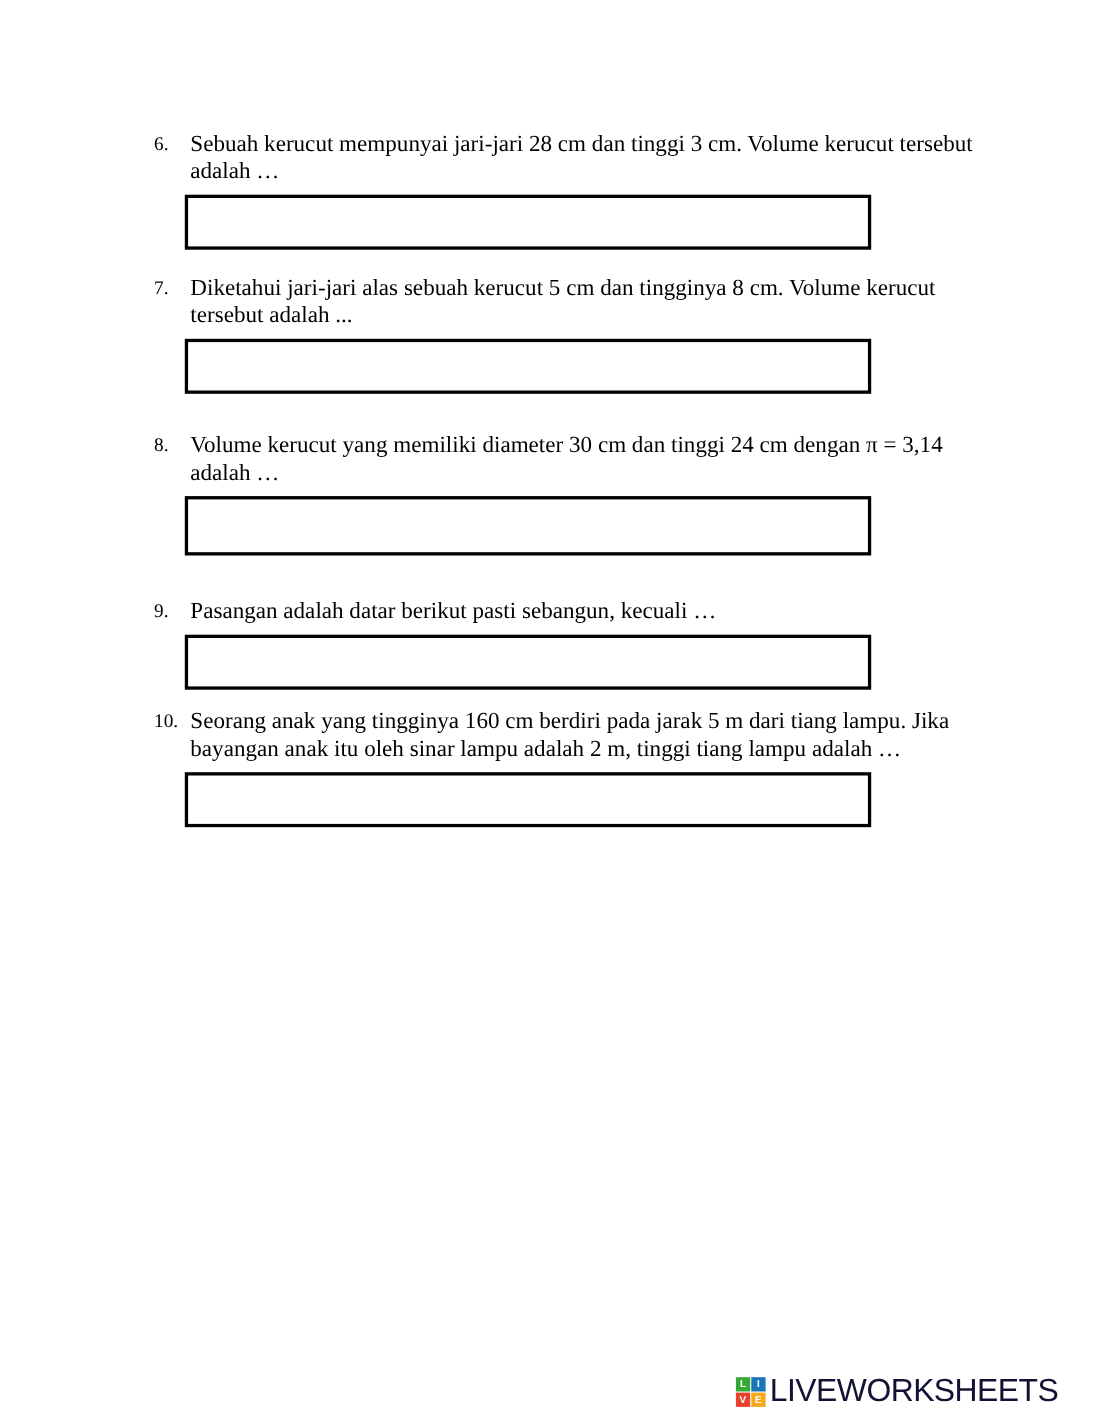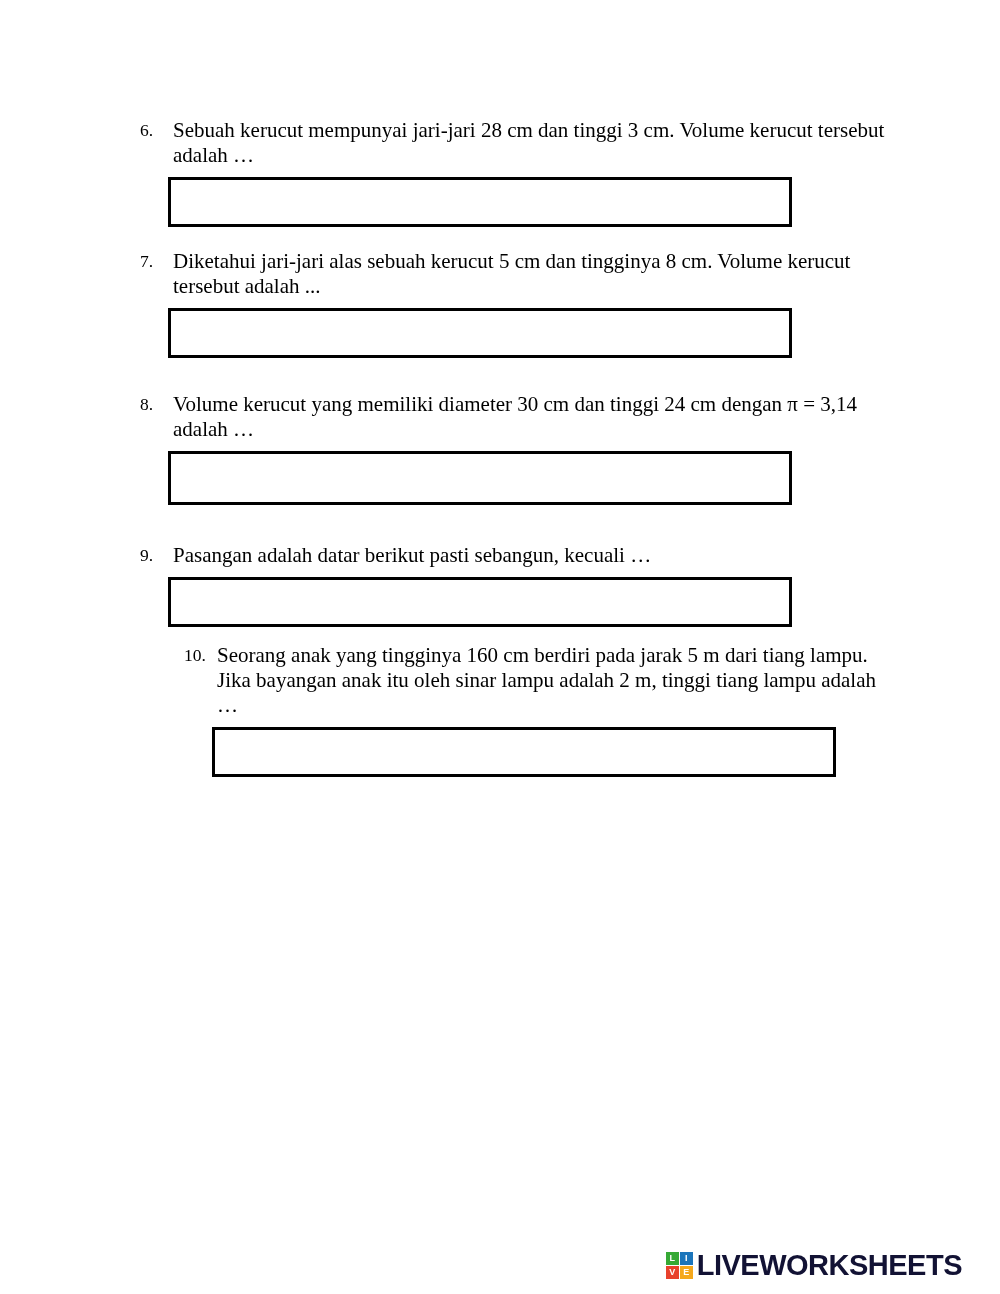--- a/index.html
+++ b/index.html
@@ -41,21 +41,21 @@
     font-family: "Liberation Serif", serif;
     font-size: 17px;
     padding: 0 10px;
     outline: none;
   }
   .q6 { margin-bottom: 22px; }
   .q7 { margin-bottom: 34px; }
   .q8 { margin-bottom: 38px; }
   .q8 .answer-box { height: 54px; }
   .q9 { margin-bottom: 16px; }
-  .q10 { margin-bottom: 0; margin-left: 44px; }
+  .q10 { margin-bottom: 0; }
   .footer {
     position: absolute;
     right: 38px;
     bottom: 12px;
     display: flex;
     align-items: center;
     gap: 4px;
   }
   .logo-grid {
     display: grid;
@@ -70,21 +70,21 @@
     align-items: center;
     justify-content: center;
     color: #ffffff;
     font-family: "Liberation Sans", sans-serif;
     font-size: 9px;
     font-weight: bold;
     line-height: 13px;
   }
   .brand-name {
     font-family: "Liberation Sans", sans-serif;
-    font-weight: bold;
+    font-weight: normal;
     font-size: 29px;
     letter-spacing: -0.5px;
     color: #121234;
   }
 </style>
 </head>
 <body>
 
 <div class="page">
 

